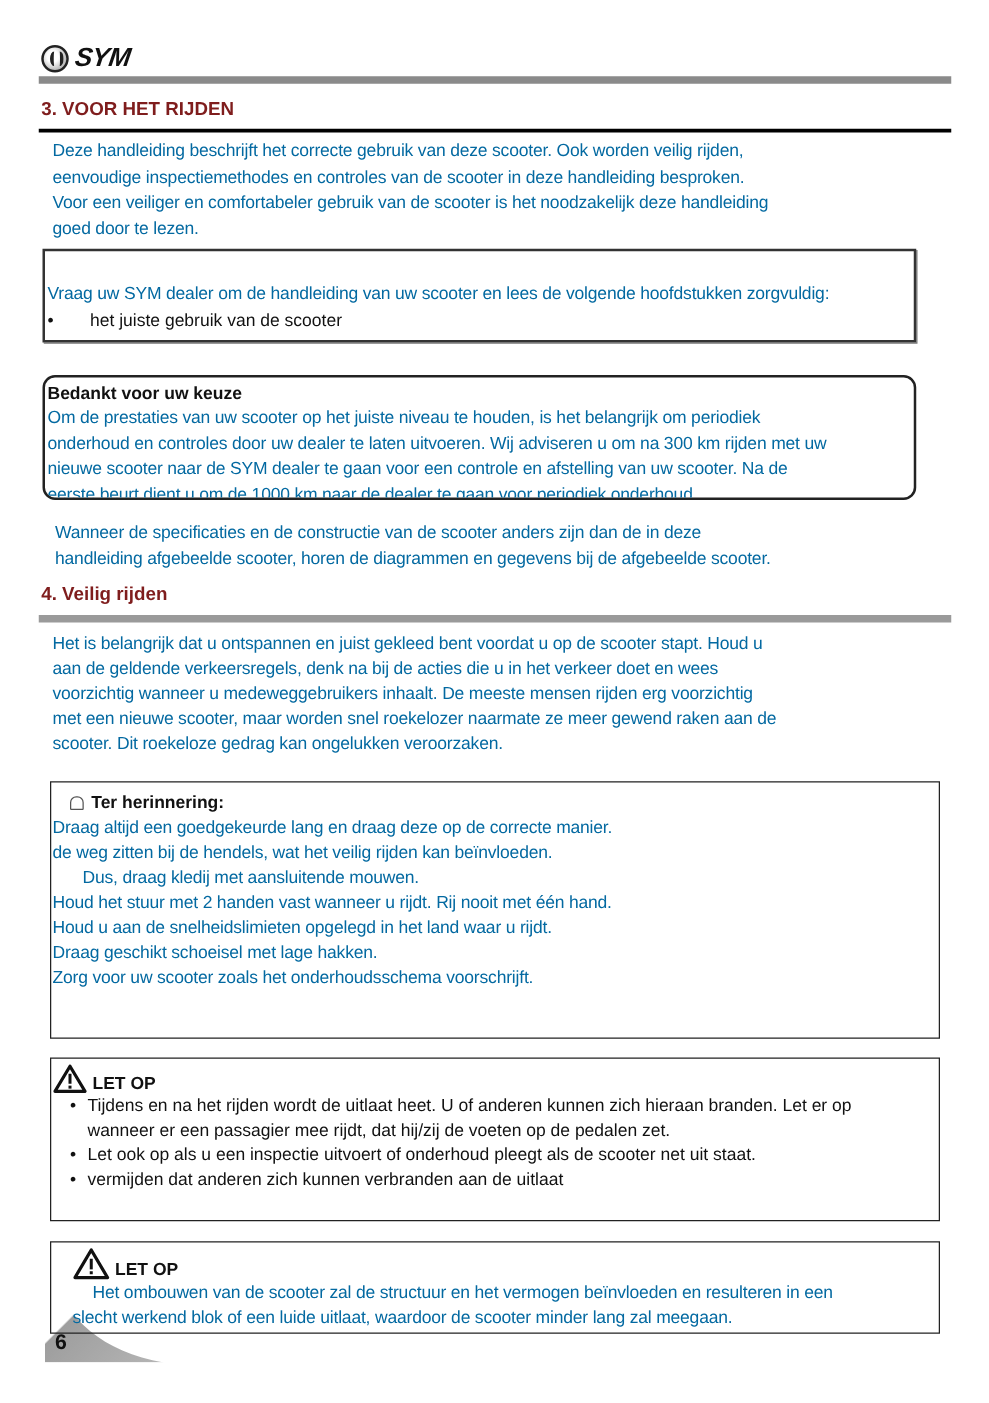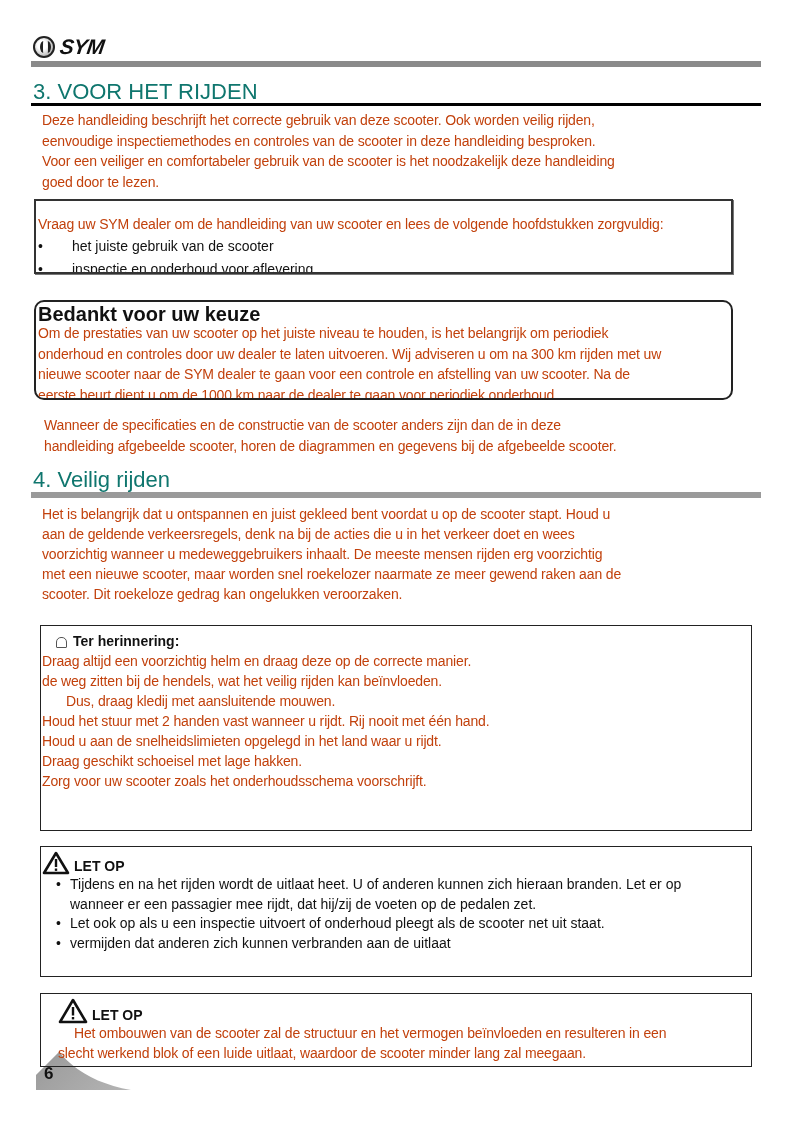--- a/index.html
+++ b/index.html
@@ -55,39 +55,39 @@
       letter-spacing: -0.5px;
       color: #111;
       transform: skewX(-8deg);
     }
     .top-bar {
       left: 31px; top: 61px;
       width: 730px; height: 6px;
       background: #8a8a8a;
     }
     .section-title {
-      font-weight: normal;
-      font-size: 22px;
-      color: #0f766e;
+      font-weight: bold;
+      font-size: 15px;
+      color: #7f1d1d;
     }
     .rule-black {
       left: 31px; top: 103px;
       width: 730px; height: 3px;
       background: #000;
     }
     .rule-gray {
       left: 31px; top: 492px;
       width: 730px; height: 6px;
       background: #9a9a9a;
     }
 
     .para {
       font-size: 14px;
       line-height: 20.5px;
-      color: #c2410c;
+      color: #0369a1;
       letter-spacing: -0.15px;
     }
 
     
     .box {
       border: 1px solid #222;
       box-sizing: border-box;
       overflow: hidden;
       background: #fff;
     }
@@ -162,34 +162,34 @@
 <div class="abs section-title" style="left:33px; top:79px;">3. VOOR HET RIJDEN</div>
 <div class="abs rule-black"></div>
 
 <div class="abs para" style="left:42px; top:110px; width:700px;">
   <div>Deze handleiding beschrijft het correcte gebruik van deze scooter. Ook worden veilig rijden,</div>
   <div>eenvoudige inspectiemethodes en controles van de scooter in deze handleiding besproken.</div>
   <div>Voor een veiliger en comfortabeler gebruik van de scooter is het noodzakelijk deze handleiding</div>
   <div>goed door te lezen.</div>
 </div>
 
-<div class="abs box box-shadowed" style="left:34px; top:199px; width:699px; height:75px; padding:12px 0 0 2px;">
+<div class="abs box box-shadowed" style="left:34px; top:199px; width:699px; height:75px; padding:22px 0 0 2px;">
   <div class="para" style="line-height:22px;">Vraag uw SYM dealer om de handleiding van uw scooter en lees de volgende hoofdstukken zorgvuldig:</div>
   <div class="bullet-row" style="line-height:22px;">
     <span class="dot">•</span>
     <span>het juiste gebruik van de scooter</span>
   </div>
   <div class="bullet-row" style="line-height:24px;">
     <span class="dot">•</span>
     <span>inspectie en onderhoud voor aflevering</span>
   </div>
 </div>
 
 <div class="abs box box-rounded" style="left:34px; top:300px; width:699px; height:100px; padding:3px 0 0 2px;">
-  <div class="bold" style="font-size:20px; line-height:18px;">Bedankt voor uw keuze</div>
+  <div class="bold" style="font-size:14px; line-height:18px;">Bedankt voor uw keuze</div>
   <div class="para">Om de prestaties van uw scooter op het juiste niveau te houden, is het belangrijk om periodiek</div>
   <div class="para">onderhoud en controles door uw dealer te laten uitvoeren. Wij adviseren u om na 300 km rijden met uw</div>
   <div class="para">nieuwe scooter naar de SYM dealer te gaan voor een controle en afstelling van uw scooter. Na de</div>
   <div class="para">eerste beurt dient u om de 1000 km naar de dealer te gaan voor periodiek onderhoud.</div>
 </div>
 
 <div class="abs para" style="left:44px; top:415px; width:700px;">
   <div>Wanneer de specificaties en de constructie van de scooter anders zijn dan de in deze</div>
   <div>handleiding afgebeelde scooter, horen de diagrammen en gegevens bij de afgebeelde scooter.</div>
 </div>
@@ -203,21 +203,21 @@
   <div>voorzichtig wanneer u medeweggebruikers inhaalt. De meeste mensen rijden erg voorzichtig</div>
   <div>met een nieuwe scooter, maar worden snel roekelozer naarmate ze meer gewend raken aan de</div>
   <div>scooter. Dit roekeloze gedrag kan ongelukken veroorzaken.</div>
 </div>
 
 <div class="abs box" style="left:40px; top:625px; width:712px; height:206px; padding:5px 0 0 1px;">
   <div style="font-size:14px; line-height:20px; display:flex; align-items:center;">
     <span class="bell"></span>
     <span class="bold">Ter herinnering:</span>
   </div>
-  <div class="para" style="line-height:20px;">Draag altijd een voorzichtig helm en draag deze op de correcte manier.</div>
+  <div class="para" style="line-height:20px;">Draag altijd een goedgekeurde lang en draag deze op de correcte manier.</div>
   <div class="para" style="line-height:20px;">de weg zitten bij de hendels, wat het veilig rijden kan beïnvloeden.</div>
   <div class="para" style="line-height:20px;margin-left:24px;">Dus, draag kledij met aansluitende mouwen.</div>
   <div class="para" style="line-height:20px;">Houd het stuur met 2 handen vast wanneer u rijdt. Rij nooit met één hand.</div>
   <div class="para" style="line-height:20px;">Houd u aan de snelheidslimieten opgelegd in het land waar u rijdt.</div>
   <div class="para" style="line-height:20px;">Draag geschikt schoeisel met lage hakken.</div>
   <div class="para" style="line-height:20px;">Zorg voor uw scooter zoals het onderhoudsschema voorschrijft.</div>
 </div>
 
 <div class="abs box" style="left:40px; top:846px; width:712px; height:131px; padding:4px 0 0 1px;">
   <div class="warn-head">

